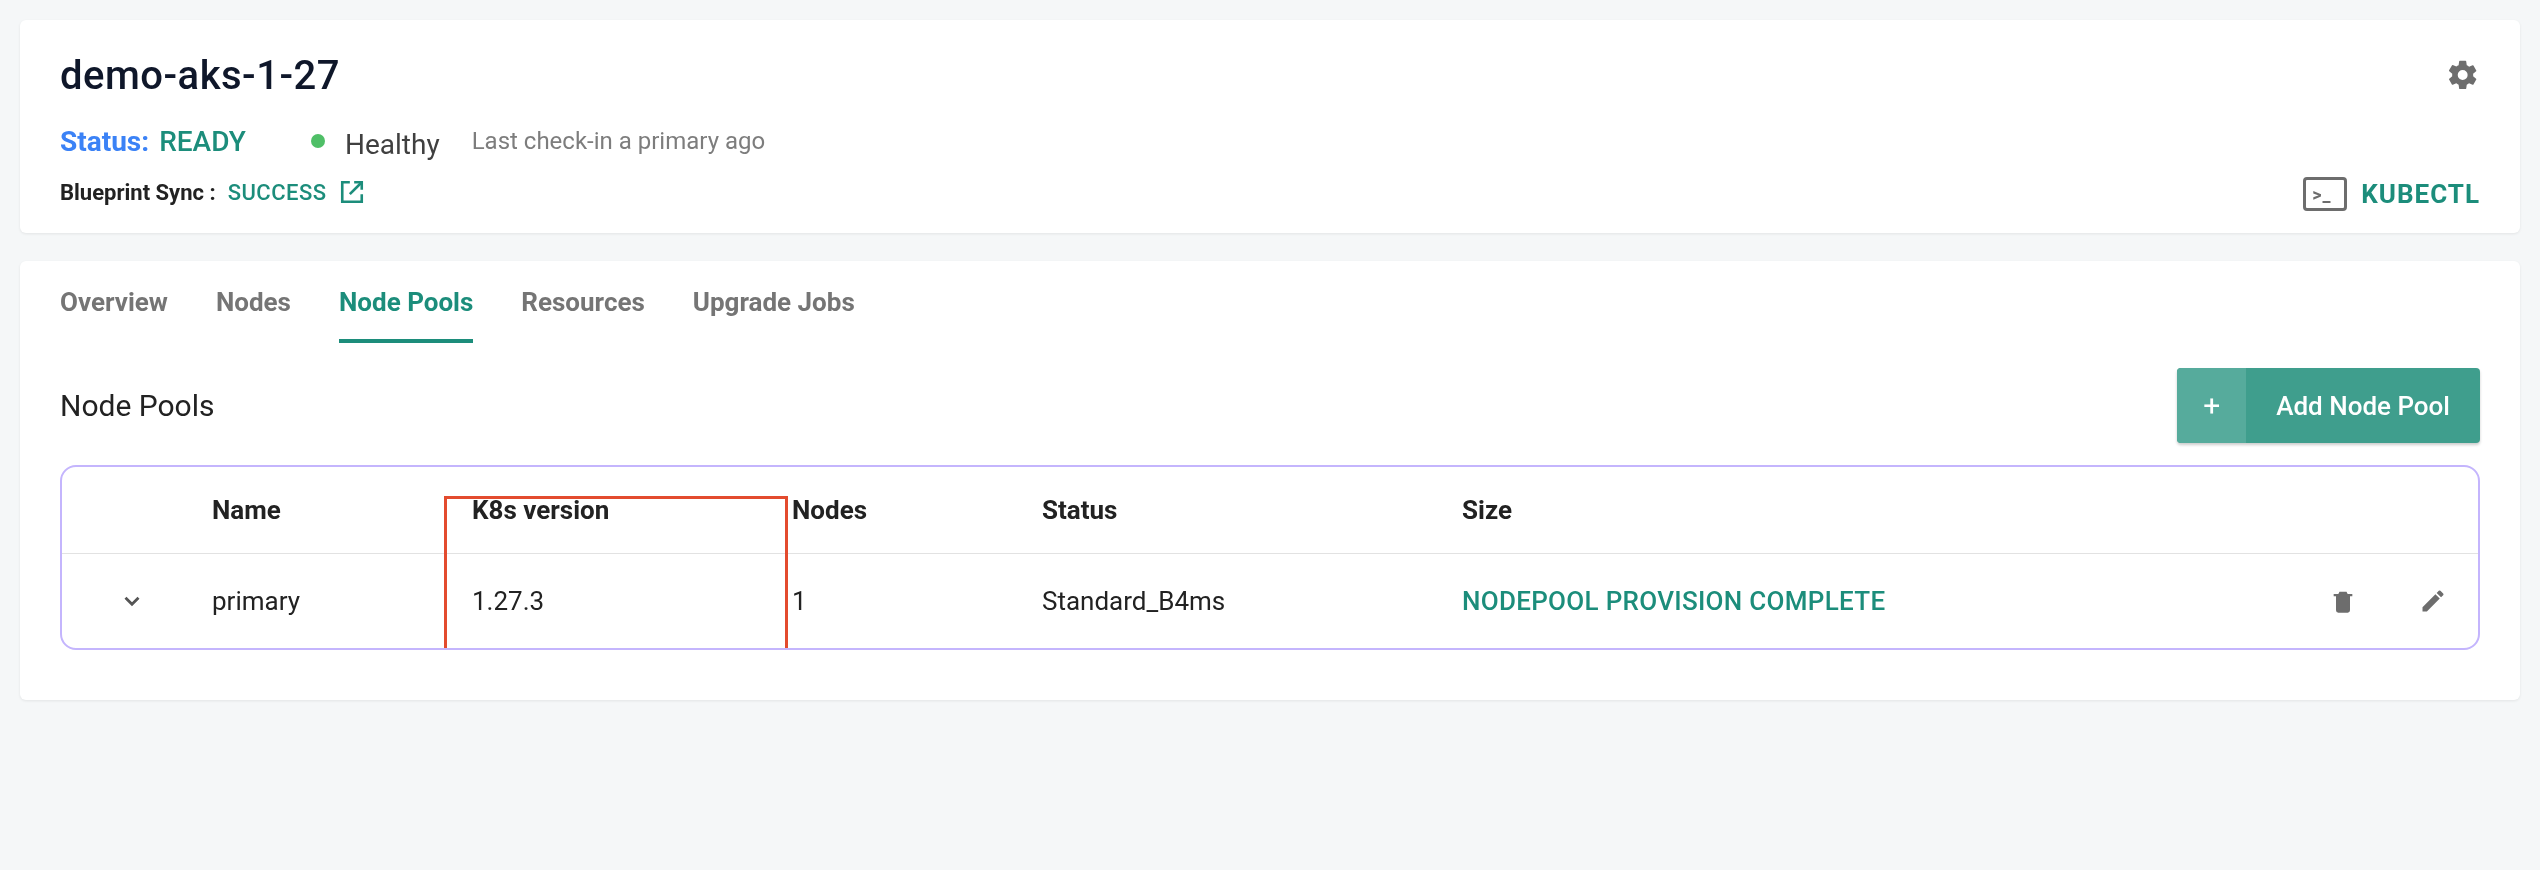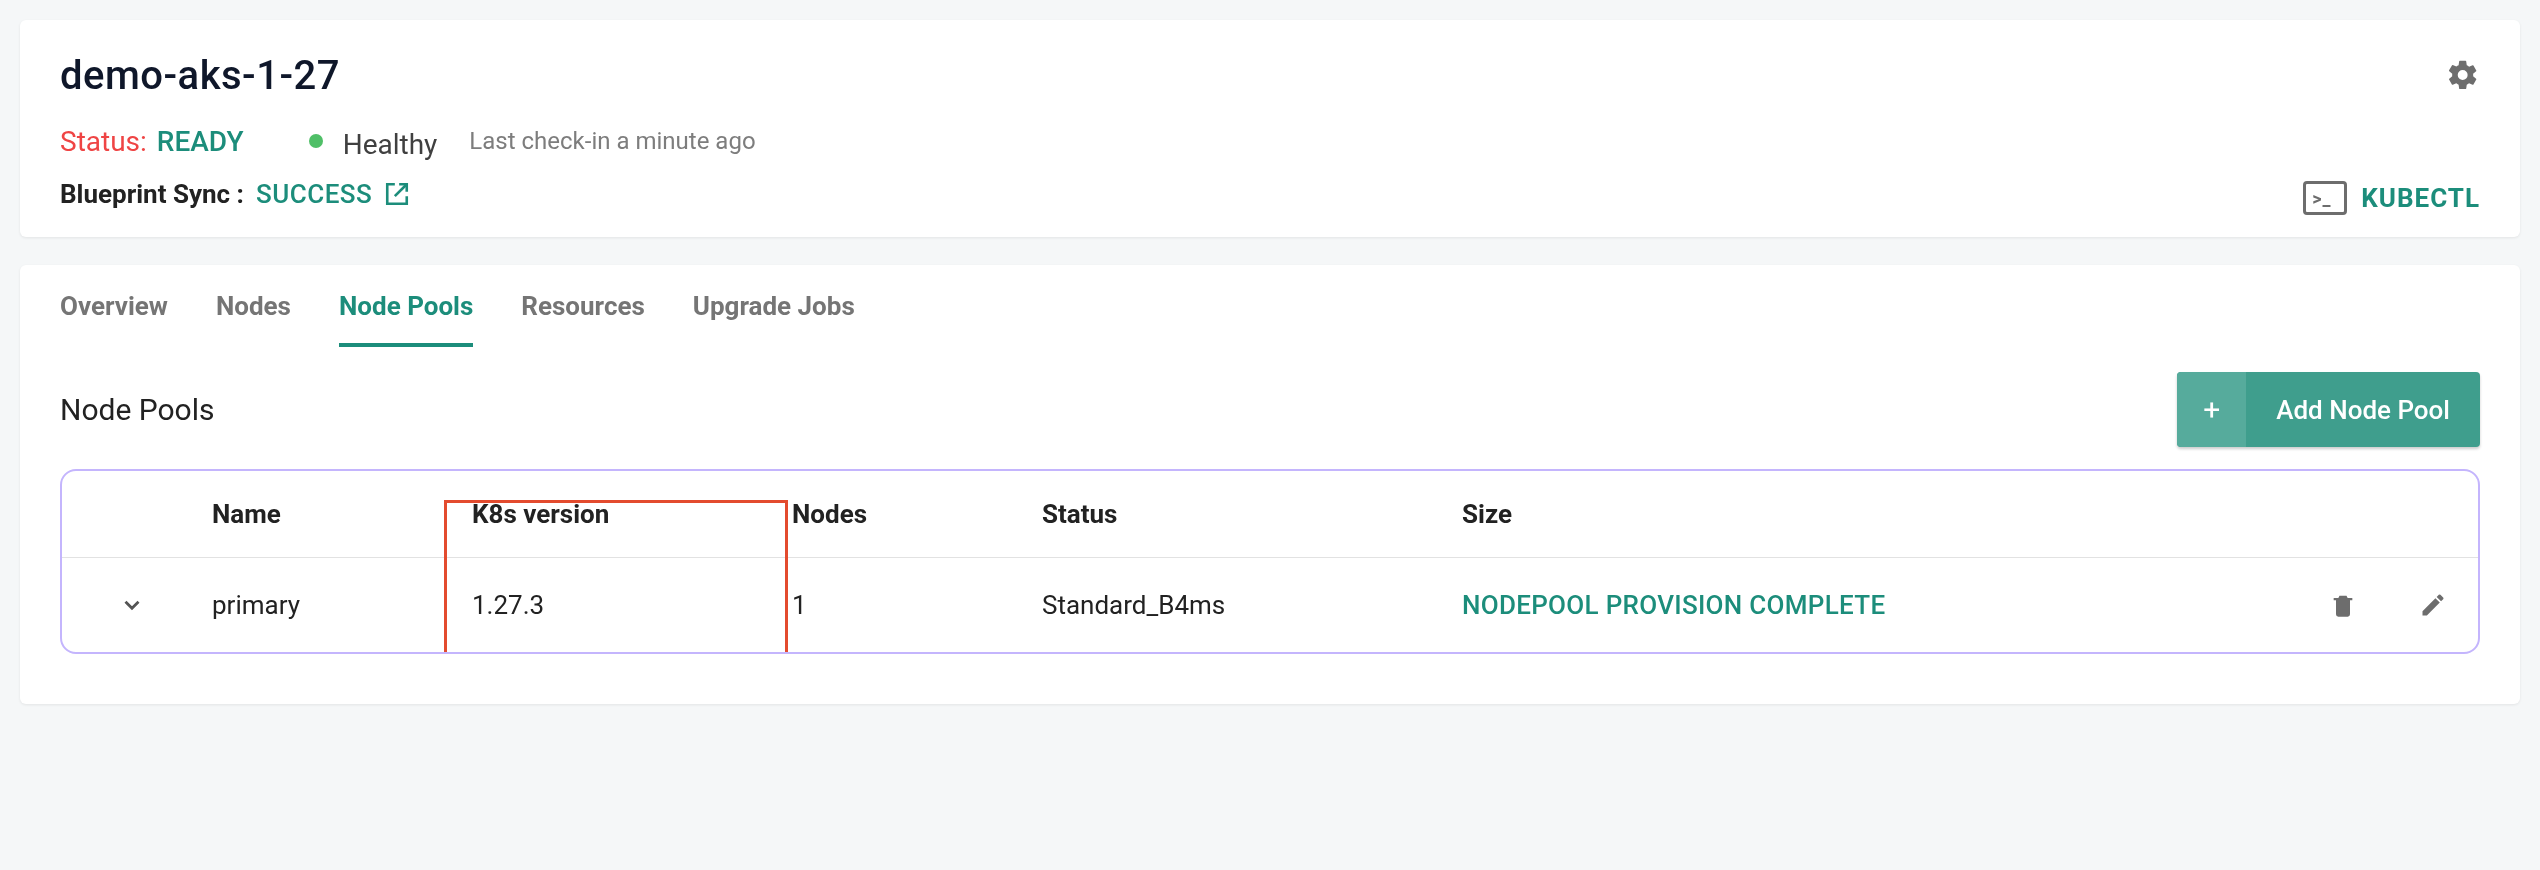--- a/index.html
+++ b/index.html
@@ -25,30 +25,30 @@
     letter-spacing: 0.5px;
     margin-bottom: 22px;
   }
   .header-row1 {
     display: flex;
     align-items: center;
     gap: 10px;
     margin-bottom: 18px;
     font-size: 28px;
   }
-  .status-label { color:#ef4444; font-weight:400; }
+  .status-label { color:#3b82f6; font-weight:700; }
   .status-val { color:#1c8d7b; font-weight:500; margin-right:55px;}
   .health-dot {
     width: 14px; height: 14px; border-radius: 50%;
     background: #4fbf67; display:inline-block; margin-right:10px;
   }
   .health-text { color:#404040; font-weight:400; margin-right:22px;margin-top:7px; }
   .checkin { color:#7d7d7d; font-size:24px; }
   .header-row2 {
-    display:flex; align-items:center; gap:12px; font-size:26px;
+    display:flex; align-items:center; gap:12px; font-size:22px;
   }
   .bp-label { font-weight:700; color:#222; }
   .bp-val { color:#1c8d7b; font-weight:500; letter-spacing:0.5px;}
   .open-ext { color:#1c8d7b; display:inline-flex; align-items:center; cursor:pointer;}
   .gear-btn {
     position:absolute; top:38px; right:40px; color:#6d6d6d; cursor:pointer;
   }
   .kubectl {
     position:absolute; bottom:22px; right:40px; display:flex; align-items:center;
     gap:14px; color:#1c8d7b; font-weight:700; letter-spacing:1px; cursor:pointer;
@@ -114,21 +114,21 @@
 <body>
 
 <div class="card">
   <div class="header-title">demo-aks-1-27</div>
 
   <div class="header-row1">
     <span class="status-label">Status:</span>
     <span class="status-val">READY</span>
     <span class="health-dot"></span>
     <span class="health-text">Healthy</span>
-    <span class="checkin">Last check-in a minute ago</span>
+    <span class="checkin">Last check-in a primary ago</span>
   </div>
 
   <div class="header-row2">
     <span class="bp-label">Blueprint Sync :</span>
     <span class="bp-val">SUCCESS</span>
     <span class="open-ext">
       <svg width="26" height="26" viewBox="0 0 24 24" fill="none" stroke="#1c8d7b" stroke-width="2.4">
         <path d="M14 3h7v7"></path>
           <path d="M10 14L21 3"></path>
           <path d="M21 14v7H3V3h7"></path>

